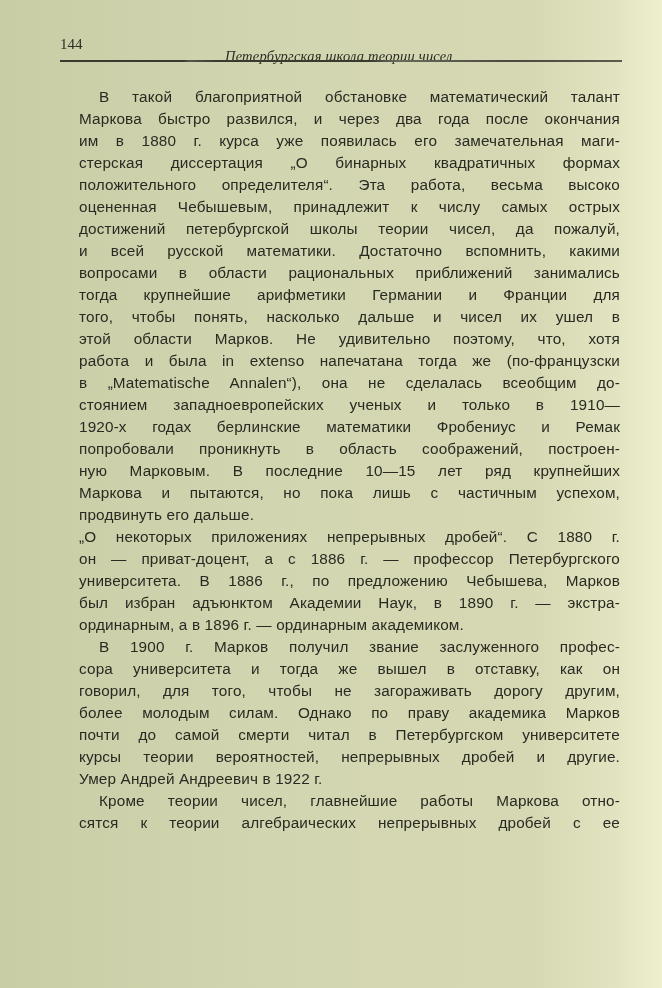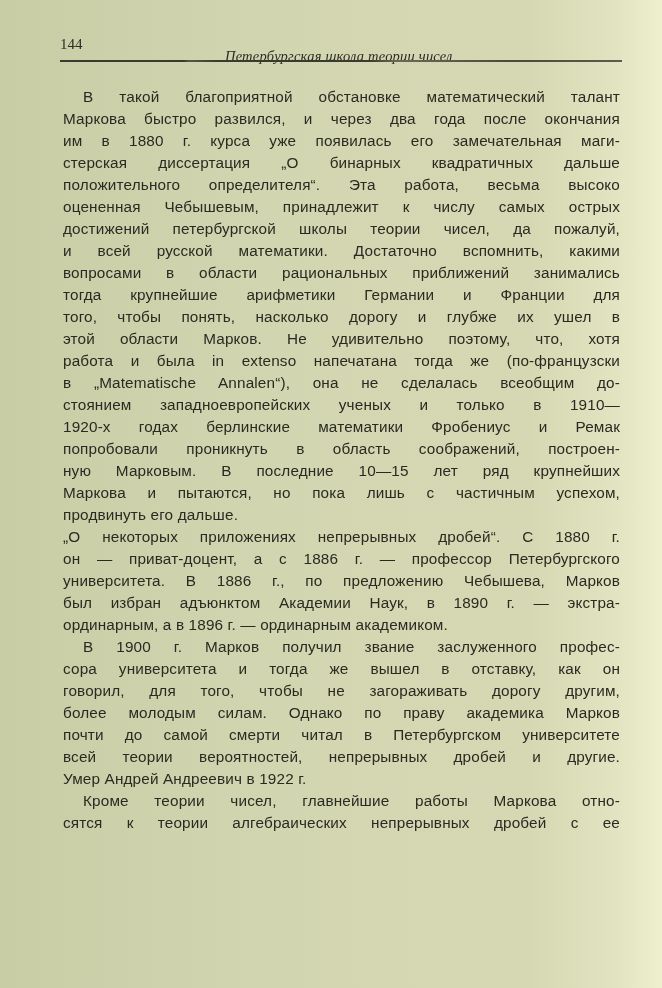--- a/index.html
+++ b/index.html
@@ -63,20 +63,21 @@
   .line {
     height: 22px;
     line-height: 22px;
     font-family: "Liberation Sans", "DejaVu Sans", sans-serif;
     font-size: 15.3px;
     white-space: nowrap;
     text-align: justify;
     text-align-last: justify;
     color: #2a2a22;
     letter-spacing: 0.15px;
+    margin-left: 16px;
   }
   .line.indent {
     padding-left: 20px;
   }
   .line.last {
     text-align-last: left;
   }
 </style>
 </head>
 <body>
@@ -88,28 +89,28 @@
     <span class="running-title">Петербургская школа теории чисел</span>
   </div>
   <div class="head-rule"></div>
 
   <div class="body-text">
 
     <div>
       <div class="line indent">В такой благоприятной обстановке математический талант</div>
       <div class="line">Маркова быстро развился, и через два года после окончания</div>
       <div class="line">им в 1880 г. курса уже появилась его замечательная маги-</div>
-      <div class="line">стерская диссертация „О бинарных квадратичных дальше</div>
+      <div class="line">стерская диссертация „О бинарных квадратичных формах</div>
       <div class="line">положительного определителя“. Эта работа, весьма высоко</div>
       <div class="line">оцененная Чебышевым, принадлежит к числу самых острых</div>
       <div class="line">достижений петербургской школы теории чисел, да пожалуй,</div>
       <div class="line">и всей русской математики. Достаточно вспомнить, какими</div>
       <div class="line">вопросами в области рациональных приближений занимались</div>
       <div class="line">тогда крупнейшие арифметики Германии и Франции для</div>
-      <div class="line">того, чтобы понять, насколько дорогу и глубже их ушел в</div>
+      <div class="line">того, чтобы понять, насколько дальше и чисел их ушел в</div>
       <div class="line">этой области Марков. Не удивительно поэтому, что, хотя</div>
       <div class="line">работа и была in extenso напечатана тогда же (по-французски</div>
       <div class="line">в „Matematische Annalen“), она не сделалась всеобщим до-</div>
       <div class="line">стоянием западноевропейских ученых и только в 1910—</div>
       <div class="line">1920-х годах берлинские математики Фробениус и Ремак</div>
       <div class="line">попробовали проникнуть в область соображений, построен-</div>
       <div class="line">ную Марковым. В последние 10—15 лет ряд крупнейших</div>
       <div class="line">Маркова и пытаются, но пока лишь с частичным успехом,</div>
       <div class="line last">продвинуть его дальше.</div>
     </div>
@@ -121,21 +122,21 @@
       <div class="line">был избран адъюнктом Академии Наук, в 1890 г. — экстра-</div>
       <div class="line last">ординарным, а в 1896 г. — ординарным академиком.</div>
     </div>
 
     <div>
       <div class="line indent">В 1900 г. Марков получил звание заслуженного профес-</div>
       <div class="line">сора университета и тогда же вышел в отставку, как он</div>
       <div class="line">говорил, для того, чтобы не загораживать дорогу другим,</div>
       <div class="line">более молодым силам. Однако по праву академика Марков</div>
       <div class="line">почти до самой смерти читал в Петербургском университете</div>
-      <div class="line">всей теории вероятностей, непрерывных дробей и другие.</div>
+      <div class="line">курсы теории вероятностей, непрерывных дробей и другие.</div>
       <div class="line last">Умер Андрей Андреевич в 1922 г.</div>
     </div>
 
     <div>
       <div class="line indent">Кроме теории чисел, главнейшие работы Маркова отно-</div>
       <div class="line">сятся к теории алгебраических непрерывных дробей с ее</div>
     </div>
 
   </div>
 </div>

